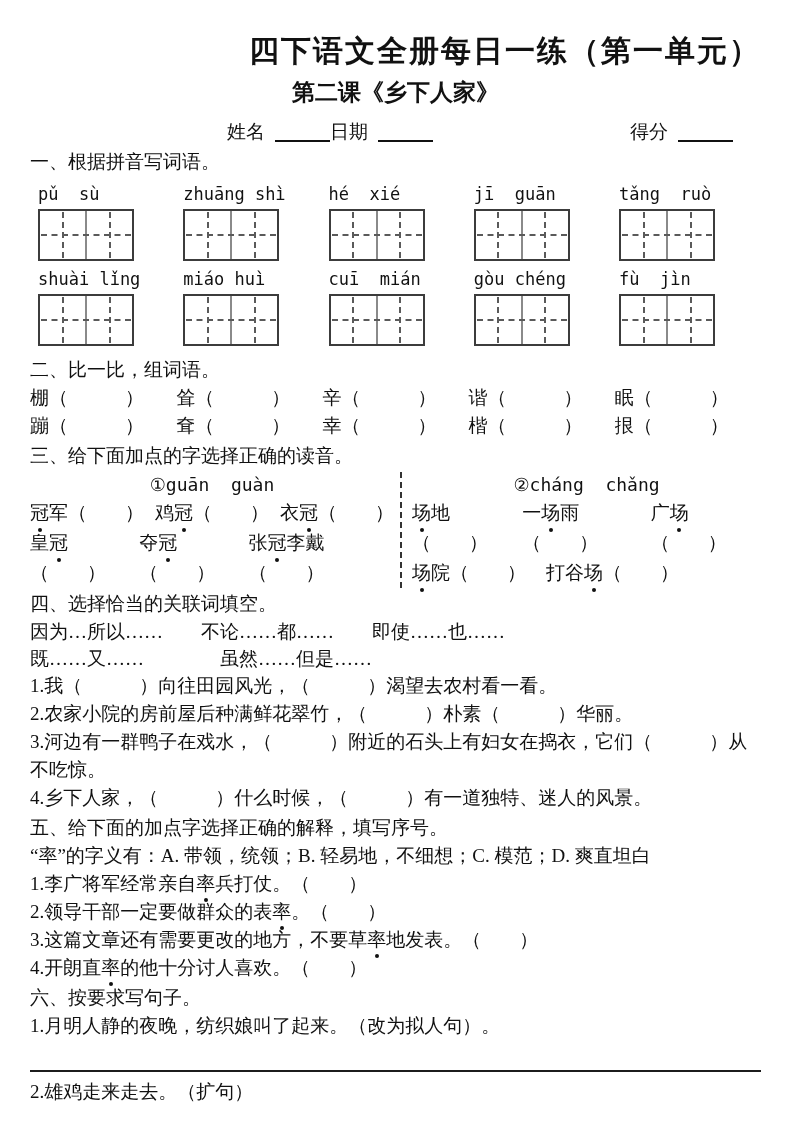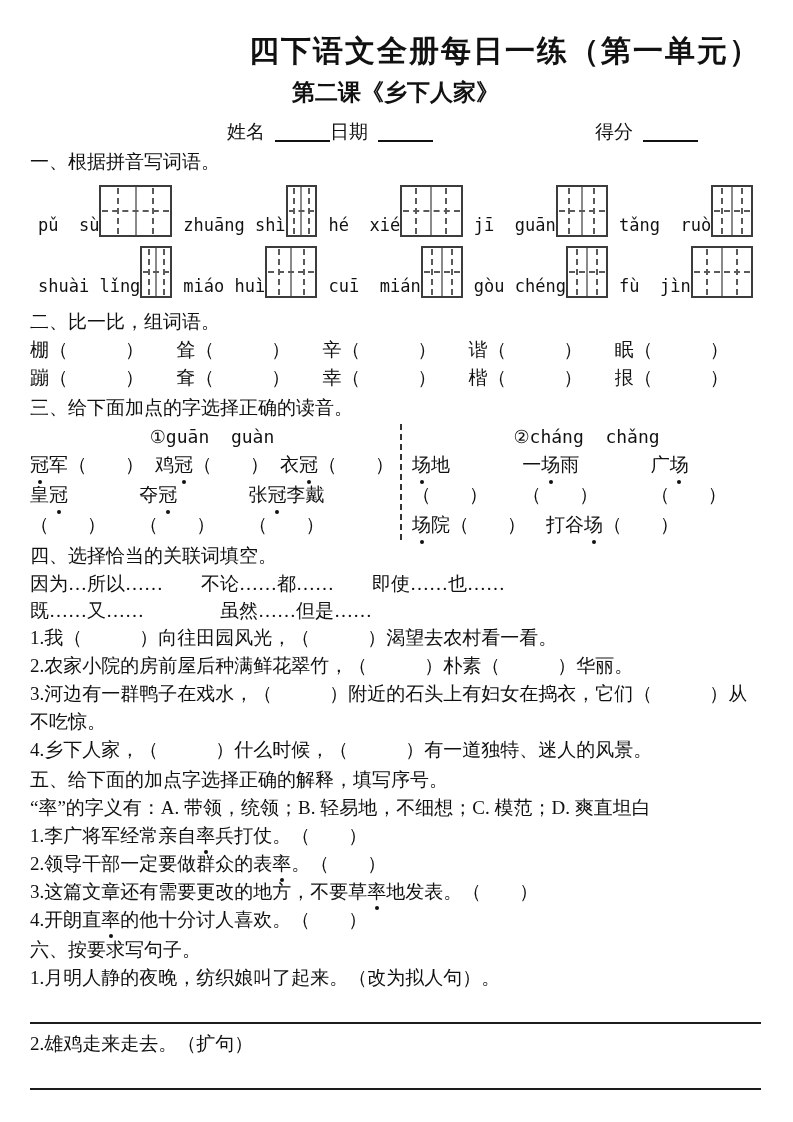--- a/index.html
+++ b/index.html
@@ -9,26 +9,26 @@
     background:#ffffff;color:#111;
     font-family:"Liberation Serif","DejaVu Serif",serif;
     font-size:19px;line-height:28px;
     overflow:hidden;
   }
   .title{text-align:right;font-size:30px;font-weight:bold;letter-spacing:2px;line-height:38px;margin-top:4px;}
   .subtitle{text-align:center;font-size:23px;font-weight:bold;line-height:30px;margin-top:8px;}
   .info{display:flex;margin-top:10px;}
   .info .f1{width:300px;text-align:right;}
   .info .f2{width:265px;}
-  .info .f3{flex:1;}
+  .info .f3{flex:1;margin-left:35px;}
   .blank{display:inline-block;width:55px;border-bottom:2px solid #111;height:1em;margin-left:10px;vertical-align:-4px;}
   .sec-head{font-size:19px;line-height:28px;margin-top:2px;}
   
   .prow{display:flex;justify-content:space-between;padding:0 8px;margin-top:6px;}
-  .pcol{display:flex;align-items:flex-end;width:134px;}
+  .pcol{display:flex;flex-direction:column;align-items:flex-start;width:134px;}
   .plabel{font-family:"DejaVu Sans Mono",monospace;font-size:17px;line-height:24px;white-space:pre;}
   .tzg{position:relative;width:92px;height:48px;border:2px solid #3c3c3c;display:flex;margin-top:3px;background:#fff;}
   .tzg .cell{flex:1;position:relative;}
   .tzg .cell + .cell{border-left:2px solid #8a8a8a;}
   .tzg .cell::before{content:"";position:absolute;left:50%;margin-left:-1px;top:1px;bottom:1px;border-left:2px dashed #5a5a5a;}
   .tzg::after{content:"";position:absolute;left:1px;right:1px;top:50%;margin-top:-1px;border-top:2px dashed #5a5a5a;}
   
   .s2row{display:flex;line-height:28px;}
   .s2row span{width:20%;}
   

